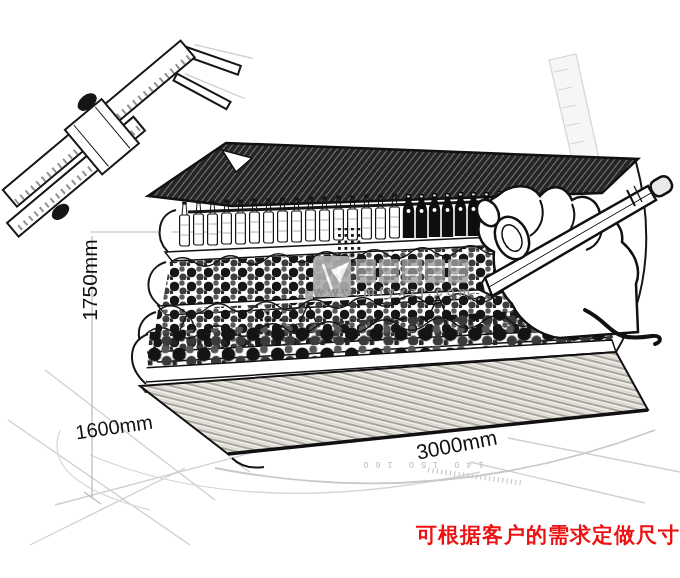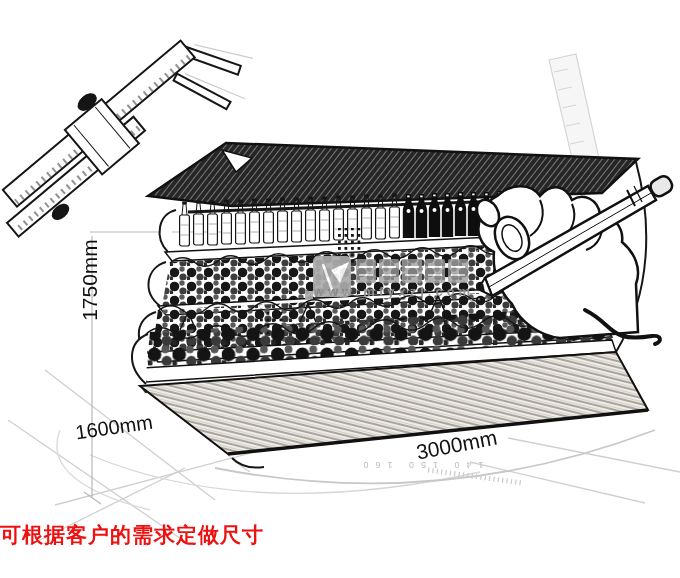--- a/index.html
+++ b/index.html
@@ -1,20 +1,20 @@
 <!DOCTYPE html>
 <html><head>
 <meta charset="utf-8">
 <style>
   html,body{margin:0;padding:0;background:#fff;}
   .stage{position:relative;width:680px;height:578px;background:#ffffff;overflow:hidden;
          font-family:"Liberation Sans", sans-serif;}
   .stage svg{position:absolute;left:0;top:0;}
   .dim-label{font-family:"Liberation Sans", sans-serif;font-weight:500;fill:#111;}
-  .caption{position:absolute;left:0;right:0;top:521px;text-align:left;
+  .caption{position:absolute;left:0;right:0;top:521px;text-align:right;
            font-size:21px;font-weight:bold;letter-spacing:1px;
            font-family:"Liberation Sans", sans-serif;}
   .wm-url{font-family:"Liberation Sans", sans-serif;font-weight:bold;}
 </style>
 </head>
 <body>
 
 <div class="stage">
 <svg width="680" height="578" viewBox="0 0 680 578">
   <defs>

